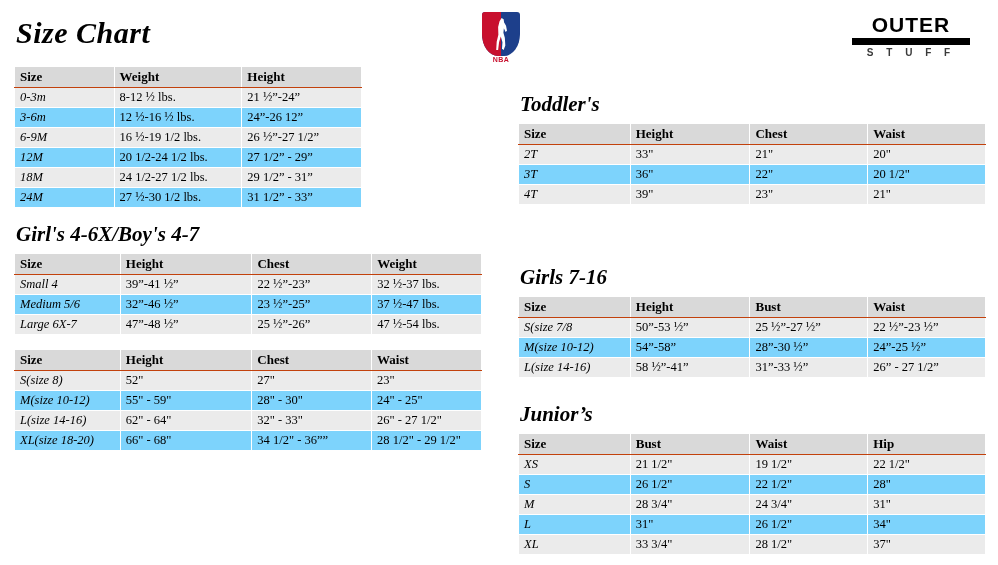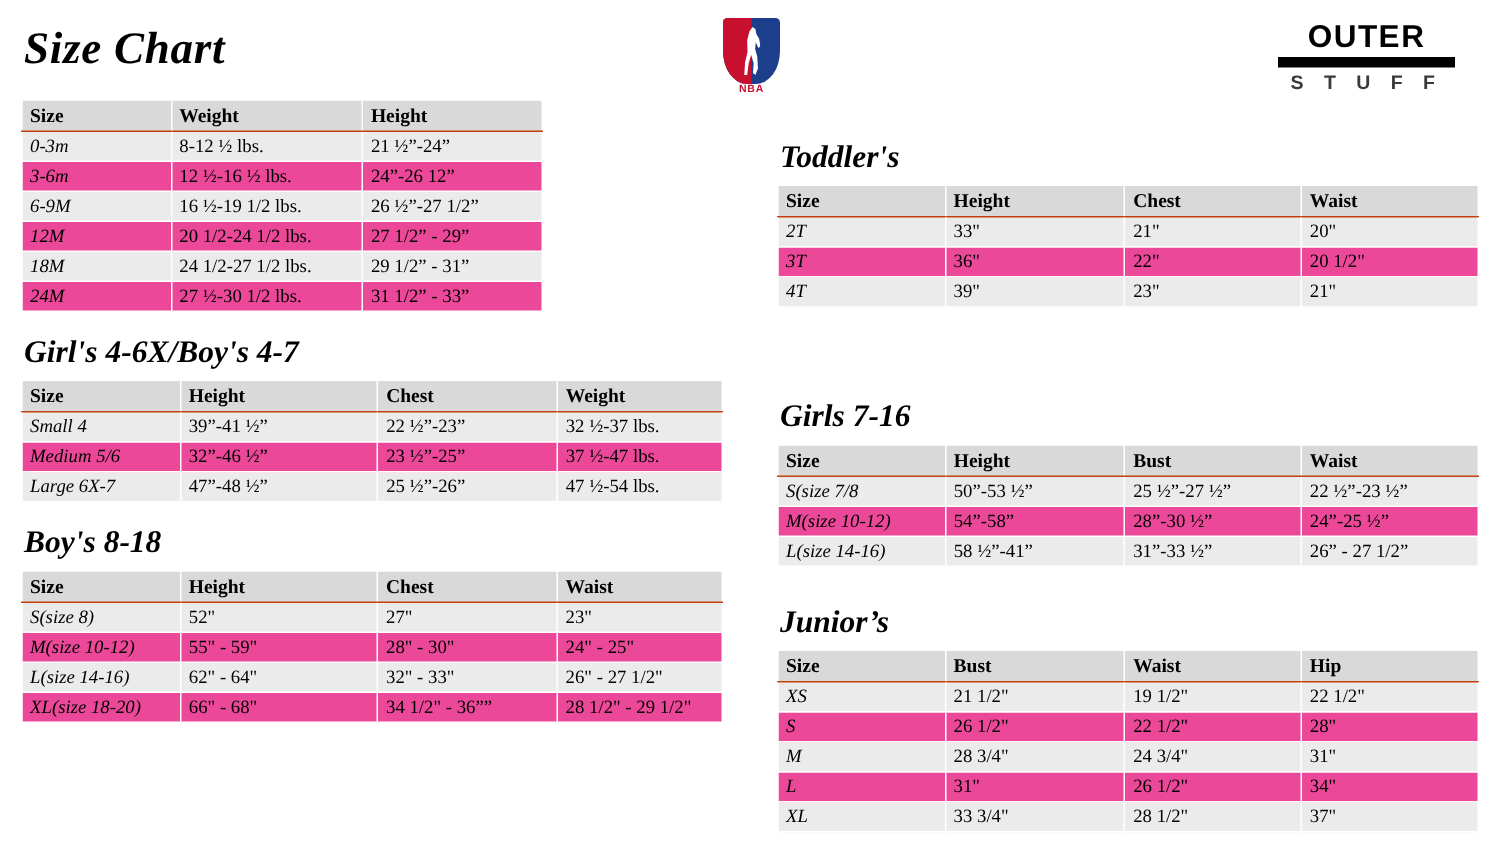--- a/index.html
+++ b/index.html
@@ -95,21 +95,21 @@
     font-size: 21px;
     letter-spacing: 1px;
     line-height: 22px;
   }
   .outer-logo .outer-bar {
     height: 7px;
     background: #000000;
     margin: 2px 0 2px 0;
   }
   .outer-logo .outer-sub {
-    font-size: 13px;
+    font-size: 10px;
     letter-spacing: 5px;
     font-weight: bold;
     color: #3a3a3a;
   }
   .columns {
     display: flex;
     gap: 26px;
   }
   .col {
     width: 478px;
@@ -142,21 +142,21 @@
     background: #d9d9d9;
     font-weight: bold;
     font-style: normal;
     font-size: 13px;
     border-bottom: 1px solid #c2410c;
   }
   table.sizes tbody tr td {
     background: #ebebeb;
   }
   table.sizes tbody tr.alt td {
-    background: #ec4899;
+    background: #7dd3fc;
   }
   table.sizes tbody td.sz {
     font-style: italic;
   }
   .tbl-newborn { width: 348px; }
   .tbl-newborn col.c1 { width: 100px; }
   .tbl-newborn col.c2 { width: 128px; }
   .tbl-newborn col.c3 { width: 120px; }
 
   .tbl-toddler { width: 468px; }
@@ -300,21 +300,20 @@
               <td class="sz">Large 6X-7</td>
               <td>47”-48 ½”</td>
               <td>25 ½”-26”</td>
               <td>47 ½-54 lbs.</td>
             </tr>
           </tbody>
         </table>
       </div>
 
       <div class="section">
-        <div class="section-title">Boy's 8-18</div>
         <table class="sizes tbl-boy818">
           <colgroup>
               <col class="c1">
               <col class="c2">
               <col class="c3">
               <col class="c4">
             </colgroup>
           <thead>
             <tr>
               <th>Size</th>

